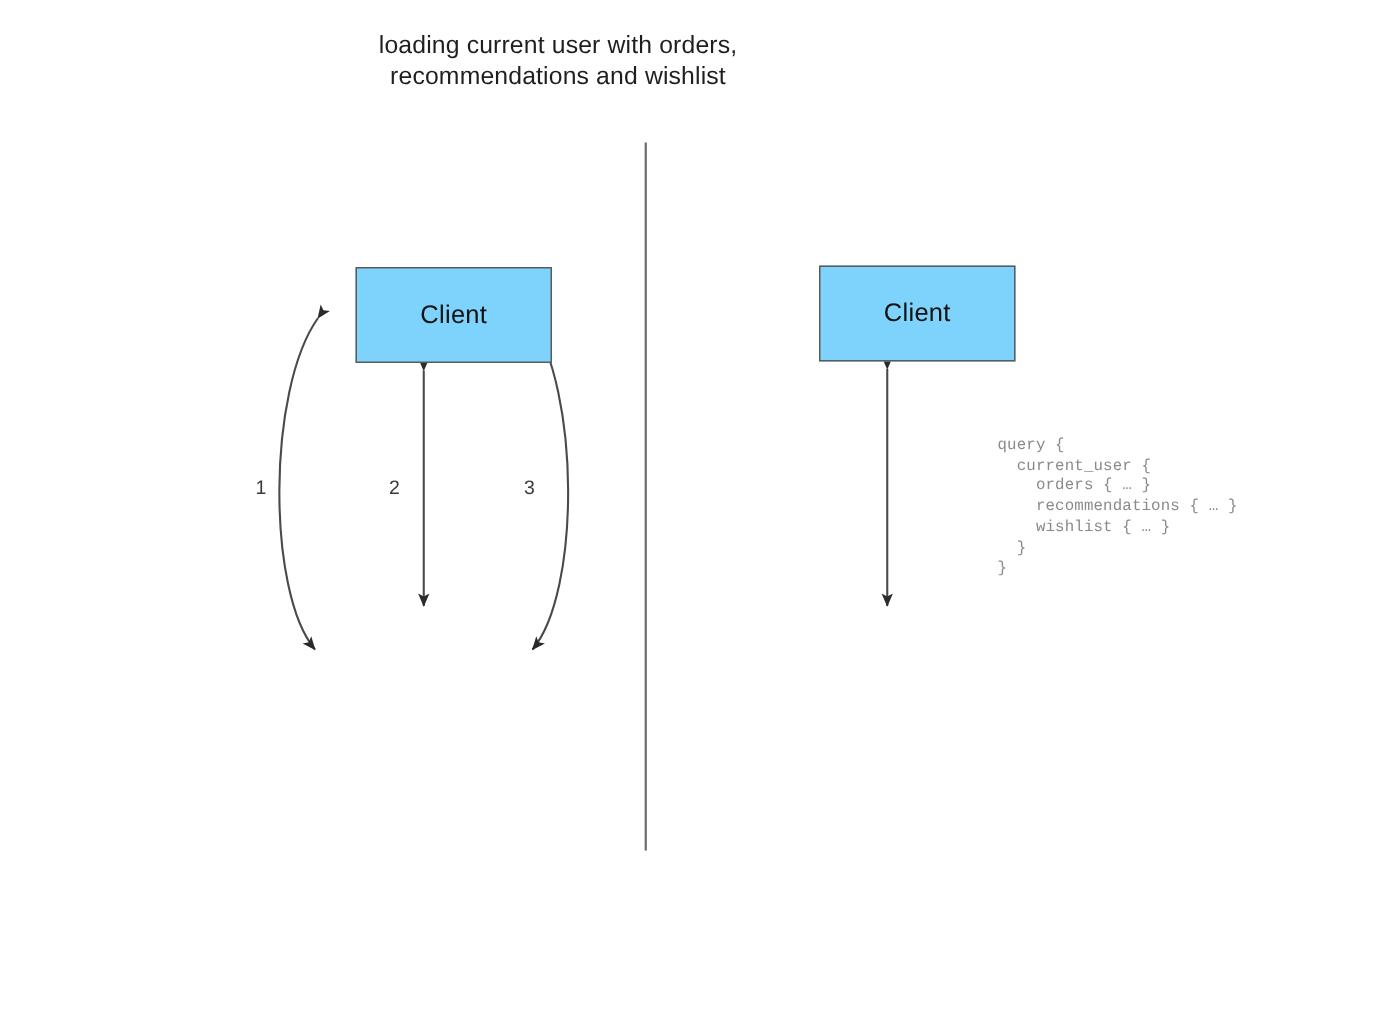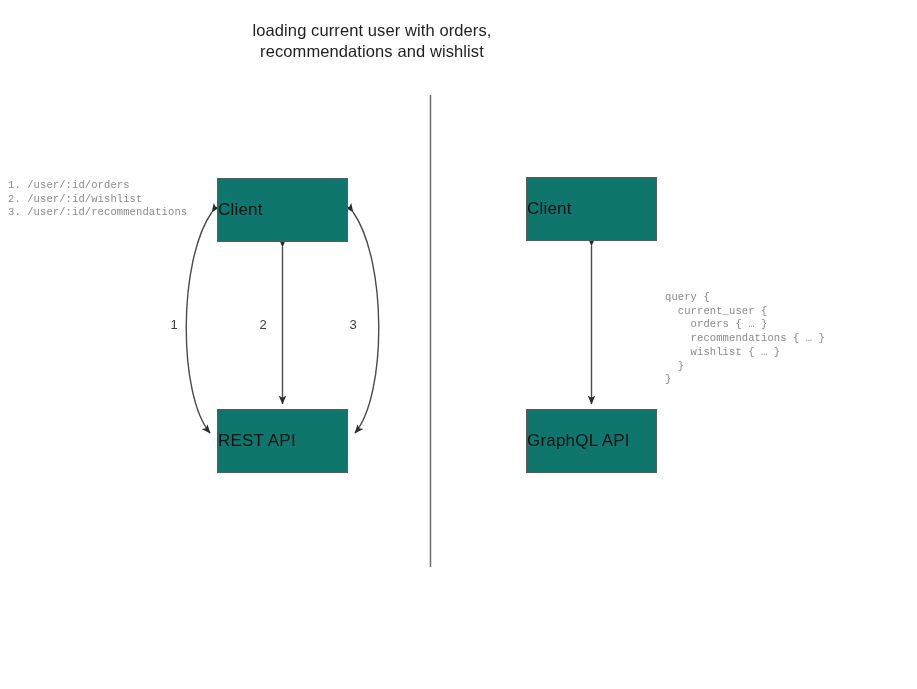--- a/index.html
+++ b/index.html
@@ -44,27 +44,29 @@
     top: 0;
     width: 917px;
     height: 689px;
     pointer-events: none;
   }
 
   
   .node-box {
     position: absolute;
     box-sizing: border-box;
-    background: #0f766e;
+    background: #7dd3fc;
     border: 1.4px solid #5b5b5b;
     display: flex;
     align-items: center;
+    justify-content: center;
     font-size: 17px;
     color: #111111;
     letter-spacing: 0.2px;
+    margin-left: 20px;
   }
   .node-box.client-rest   { left: 217px; top: 178px; width: 131px; height: 64px; }
   .node-box.rest-api      { left: 217px; top: 409px; width: 131px; height: 64px; }
   .node-box.client-gql    { left: 526px; top: 177px; width: 131px; height: 64px; }
   .node-box.graphql-api   { left: 526px; top: 409px; width: 131px; height: 64px; }
 
   
   .edge-label {
     position: absolute;
     font-size: 13px;
@@ -112,39 +114,30 @@
 
     <path d="M 353,212 C 387,260 387,395 355,433" fill="none" stroke="#4a4a4a" stroke-width="1.4" marker-start="url(#arrowhead)" marker-end="url(#arrowhead)"></path>
 
     <line x1="591.5" y1="246" x2="591.5" y2="404" stroke="#4a4a4a" stroke-width="1.4" marker-start="url(#arrowhead)" marker-end="url(#arrowhead)"></line>
   </svg>
 
   <div class="node-box client-rest">
     <span>Client</span>
   </div>
 
-  <div class="node-box rest-api">
-    <span>REST API</span>
-  </div>
 
   <div class="edge-label l1">1</div>
   <div class="edge-label l2">2</div>
   <div class="edge-label l3">3</div>
 
-  <div class="code-block rest-endpoints">1. /user/:id/orders
-2. /user/:id/wishlist
-3. /user/:id/recommendations</div>
 
   <div class="node-box client-gql">
     <span>Client</span>
   </div>
 
-  <div class="node-box graphql-api">
-    <span>GraphQL API</span>
-  </div>
 
   <div class="code-block gql-query">query {
   current_user {
     orders { … }
     recommendations { … }
     wishlist { … }
   }
 }</div>
 
 </div>

